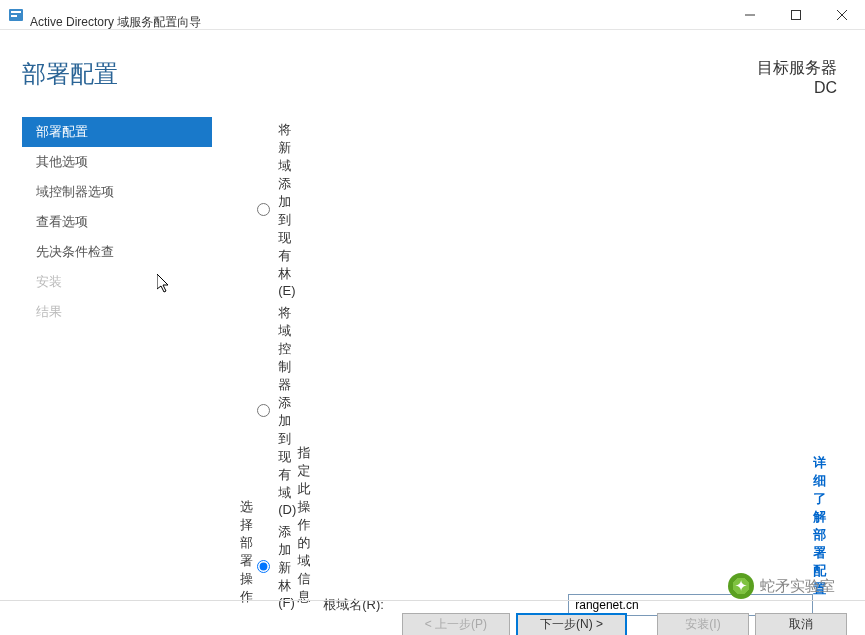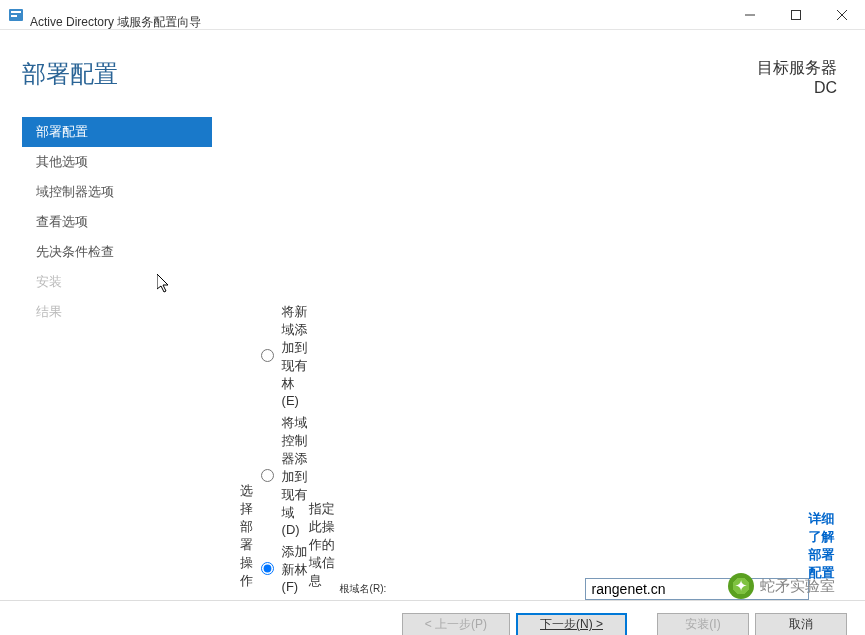--- a/index.html
+++ b/index.html
@@ -112,29 +112,29 @@
     .radio-row input[type=radio] {
       margin-right: 8px;
     }
     .field-row {
       display: flex;
       align-items: center;
       margin-top: 12px;
     }
     .field-label {
       width: 245px;
-      font-size: 10px;
+      font-size: 13px;
       color: #333;
     }
     .field-input {
-      width: 224px;
+      width: 245px;
       height: 22px;
       border: 1px solid #7a99b8;
       padding: 2px 6px;
-      font-size: 14px;
+      font-size: 12px;
       font-family: inherit;
     }
     .spacer { flex: 1; }
     .learn-link {
       color: #0066cc;
       font-size: 13px;
       margin-bottom: 18px;
       margin-top: 10px;
       font-weight: bold;
     }
@@ -158,21 +158,20 @@
       color: #333;
       padding: 0 22px;
       cursor: pointer;
     }
     .btn:disabled {
       color: #aaa;
       cursor: default;
     }
     .btn.primary {
       border: 2px solid #0078d7;
-      text-decoration: underline;
     }
     .watermark {
       position: absolute;
       right: 30px;
       bottom: 36px;
       display: flex;
       align-items: center;
       font-size: 15px;
       color: #888;
       pointer-events: none;

